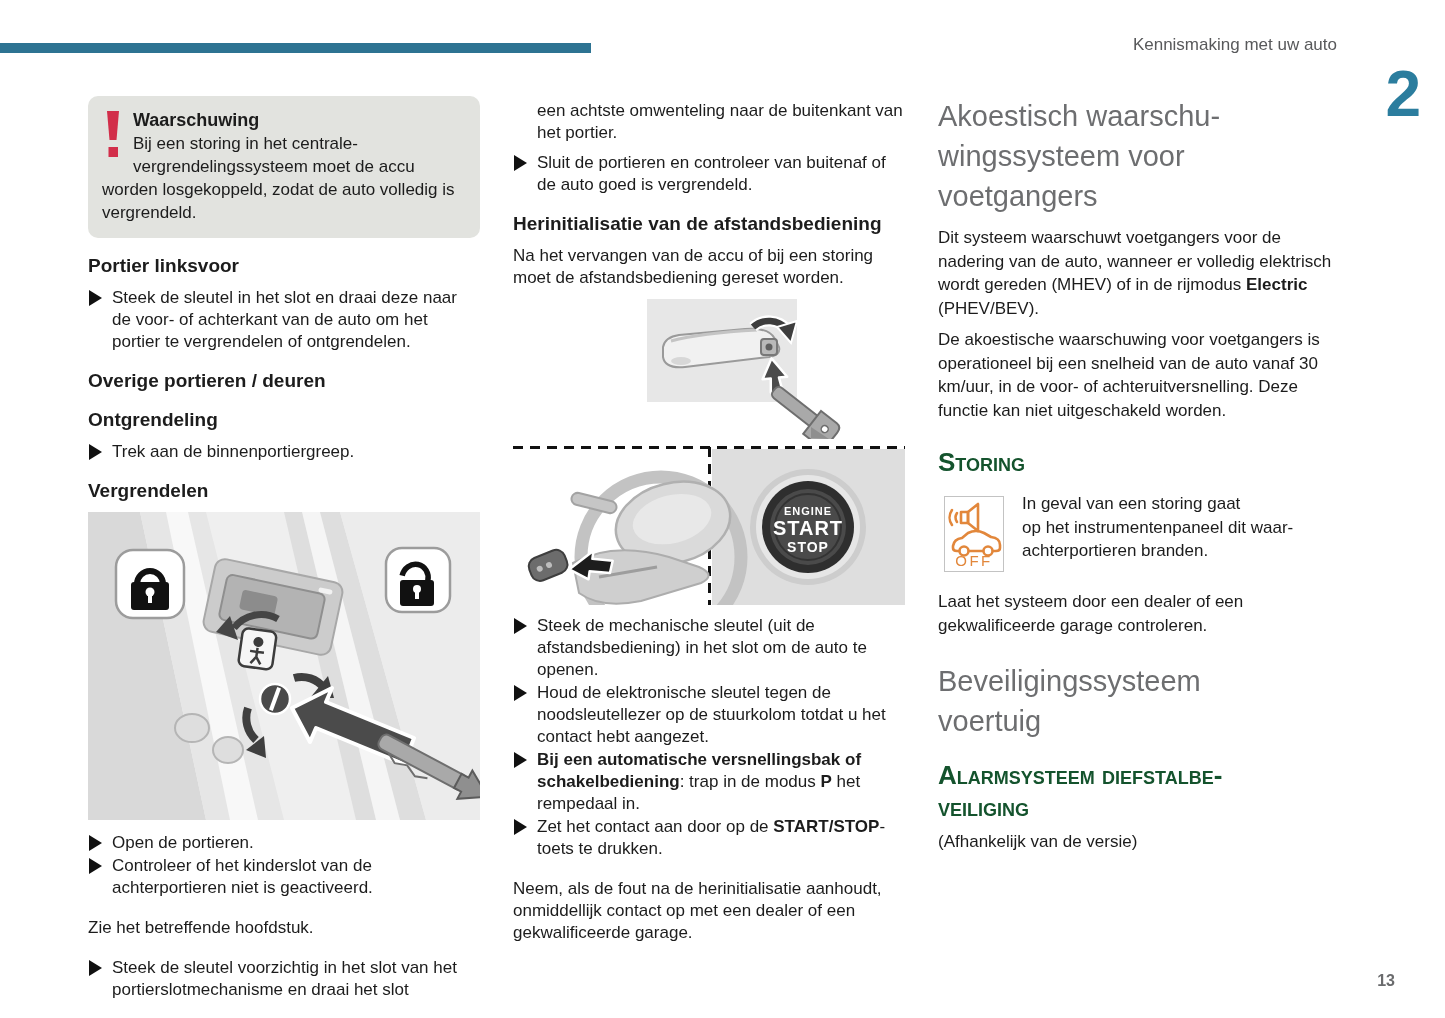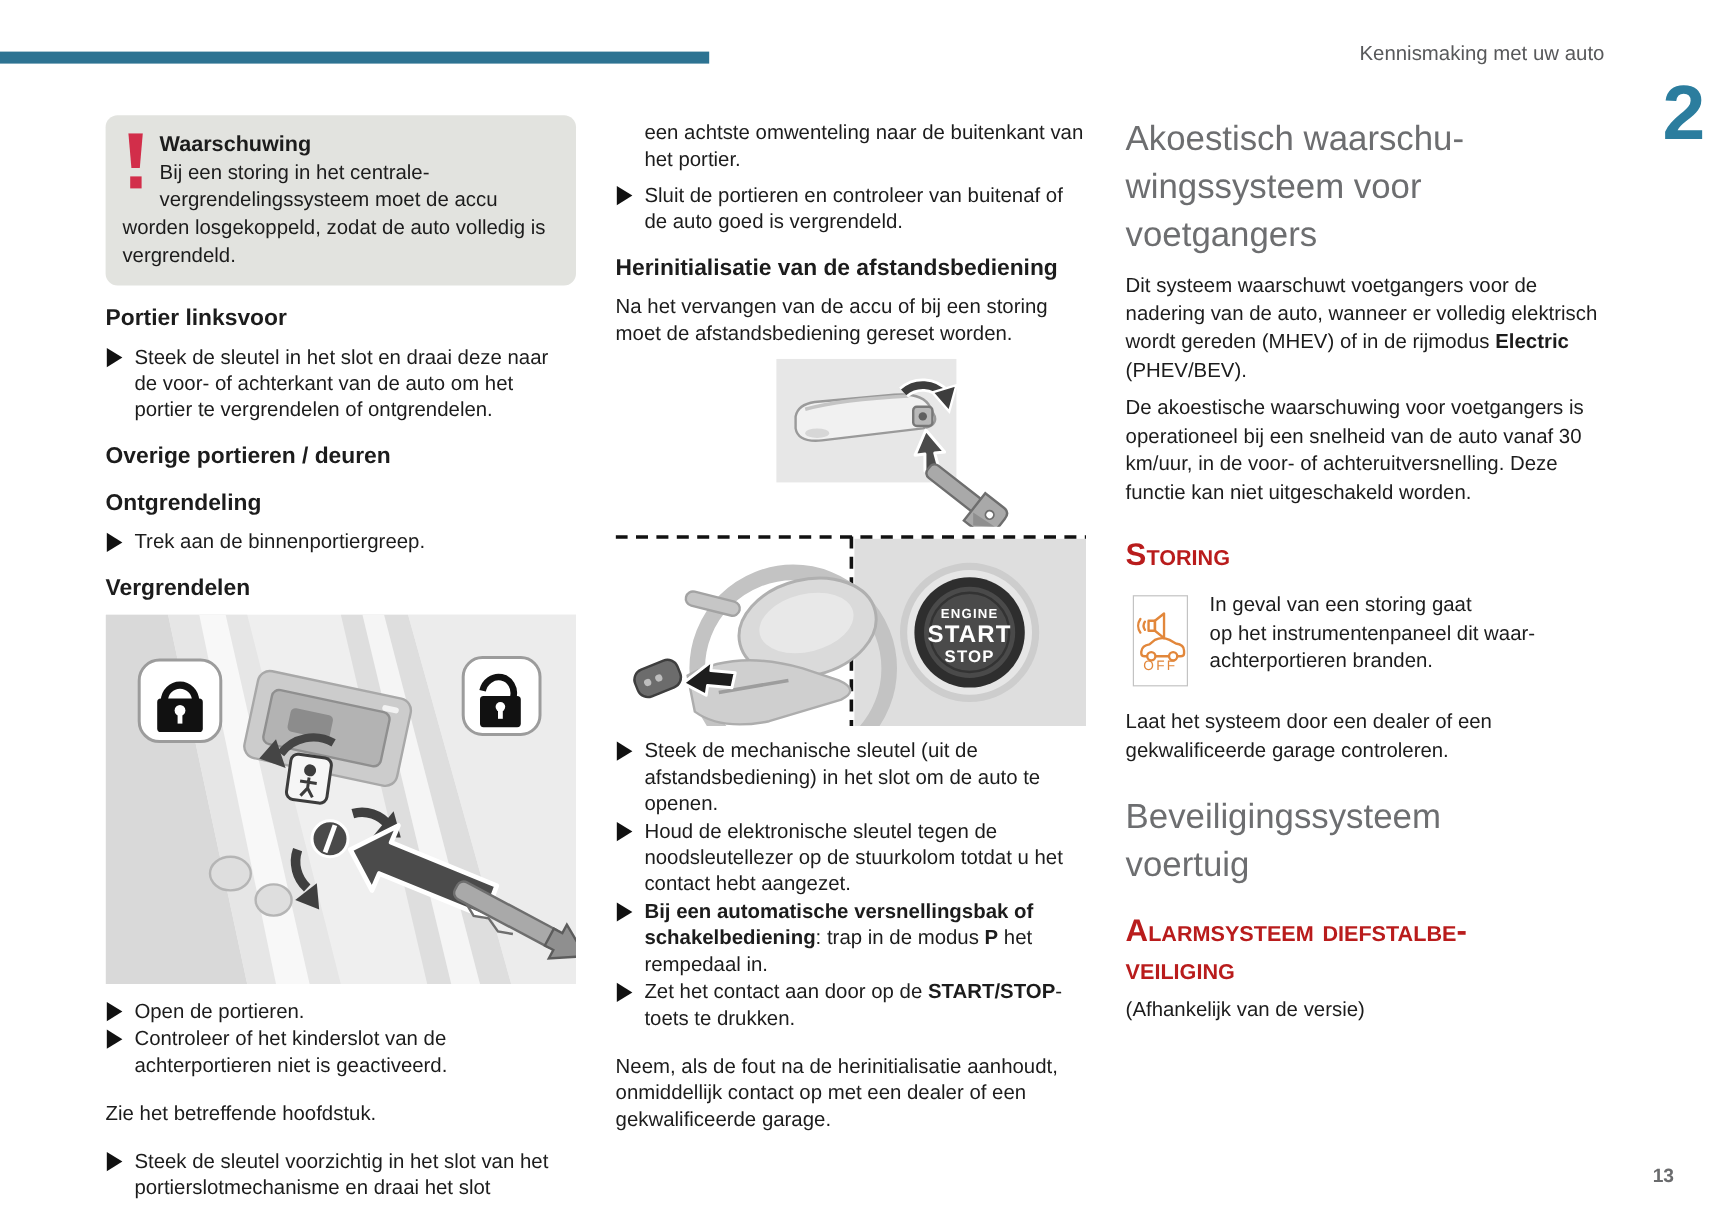--- a/index.html
+++ b/index.html
@@ -27,31 +27,31 @@
 
   .h3 { font-weight:bold; font-size:19px; line-height:23px; margin:16px 0 10px; }
   .para { margin:8px 0; }
   .bullet { display:flex; margin:1px 0; }
   .tri { flex:none; width:0; height:0; border-left:13px solid #111; border-top:8px solid transparent; border-bottom:8px solid transparent; margin:3px 10px 0 1px; }
   .btxt { flex:1; }
   .cont-indent { padding-left:24px; margin:4px 0 8px; }
 
   .bigh { font-size:29px; line-height:40px; color:#6d6e70; font-weight:400; }
   .bigh span { display:block; }
-  .smallcaps { font-variant:small-caps; font-weight:bold; font-size:26px; line-height:32px; color:#b91c1c; }
+  .smallcaps { font-variant:small-caps; font-weight:bold; font-size:26px; line-height:32px; color:#14532d; }
   .smallcaps span { display:block; }
   .mt18 { margin-top:18px; } .mt24 { margin-top:24px; } .mt10 { margin-top:10px; }
 
   .figure { display:block; }
   .fig-door { margin:6px 0 12px; }
   .fig-handle { margin:10px 0 4px 128px; }
   .fig-start { margin:6px 0 10px; }
 
   .storing-row { display:flex; margin:14px 0 10px; }
-  .off-box { flex:none; width:46px; height:76px; border:1.5px solid #c3c3c3; background:#fff; margin:4px 18px 0 6px; display:flex; align-items:center; justify-content:center; }
+  .off-box { flex:none; width:60px; height:76px; border:1.5px solid #c3c3c3; background:#fff; margin:4px 18px 0 6px; display:flex; align-items:center; justify-content:center; }
   .storing-txt { flex:1; line-height:23.5px; }
   .storing-txt span { display:block; }
   .rp { line-height:23.5px; }
 </style>
 </head>
 <body>
 
 <div class="page">
 
   <div class="teal-bar"></div>

